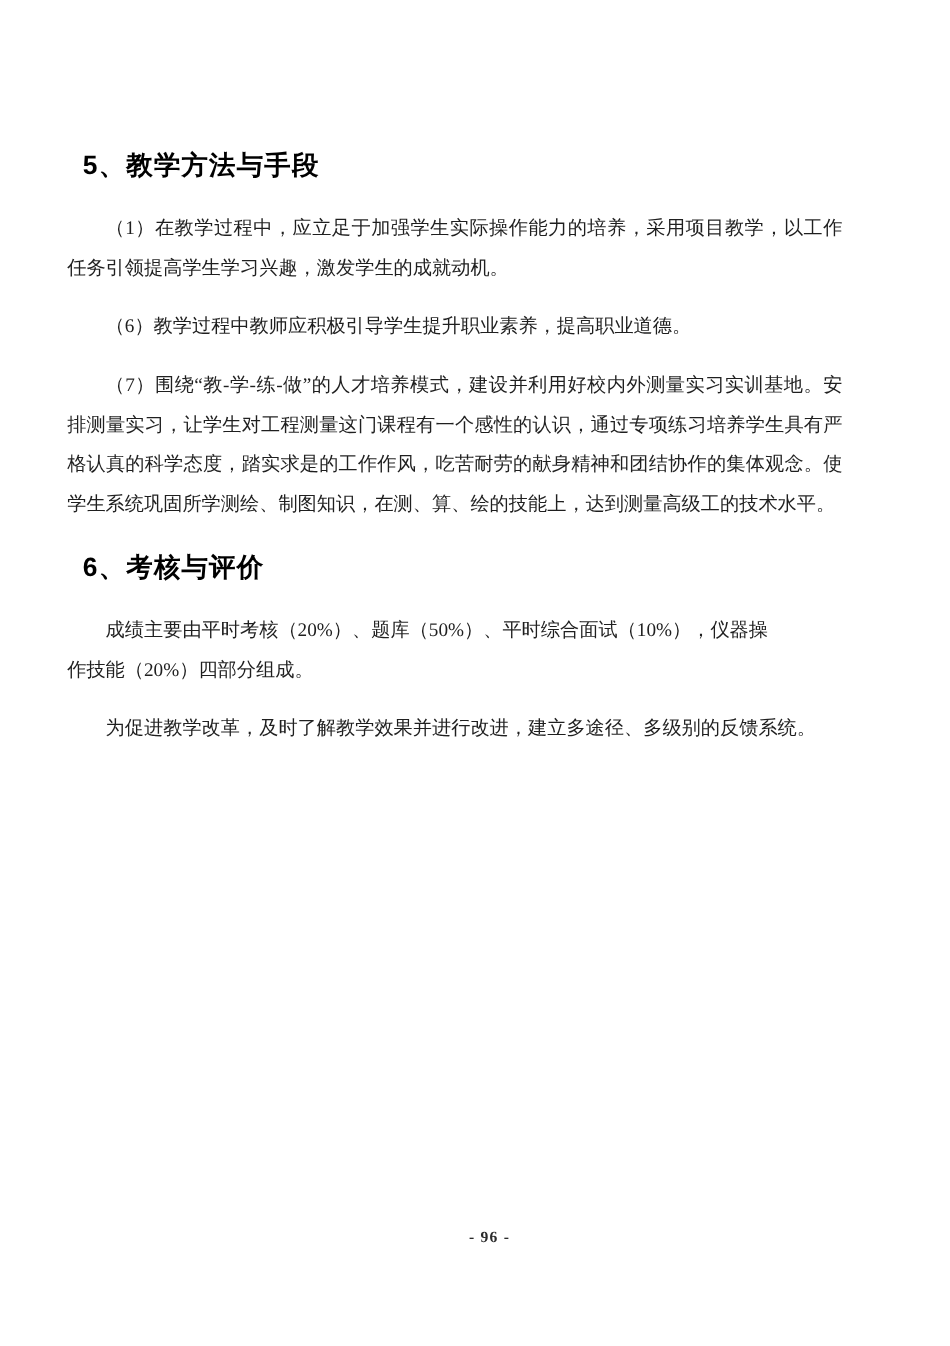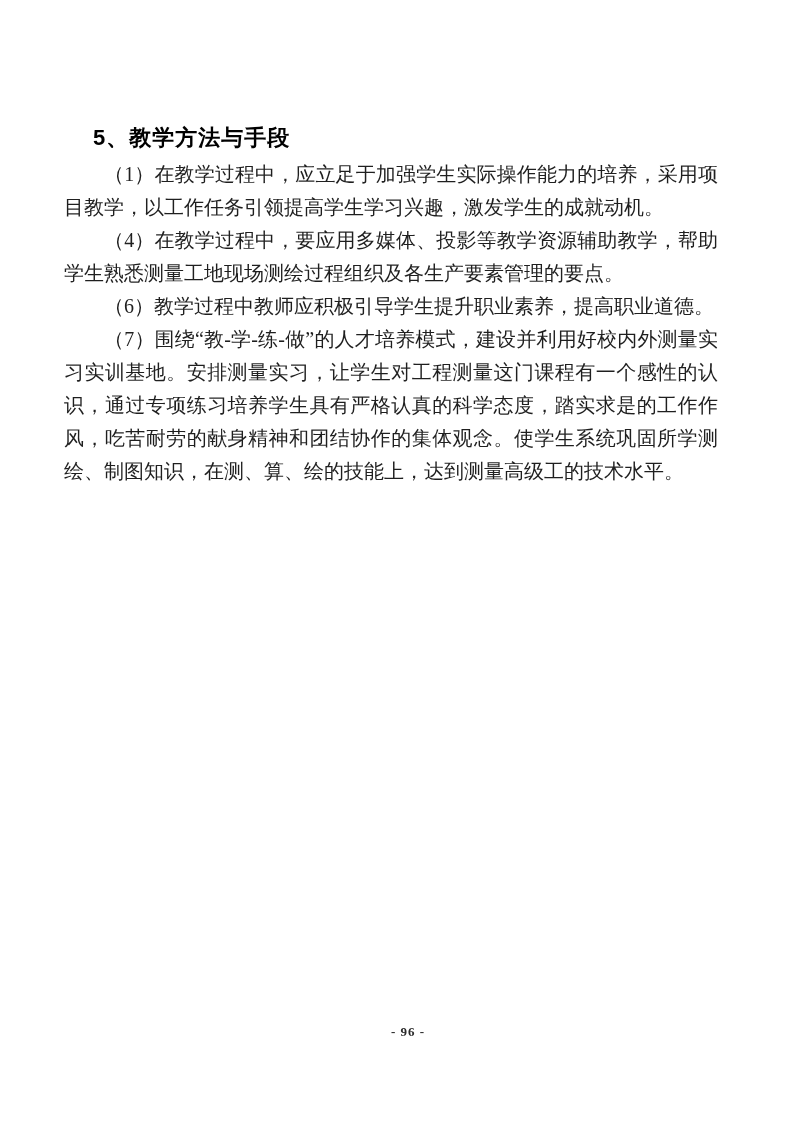--- a/index.html
+++ b/index.html
@@ -15,38 +15,38 @@
     overflow: hidden;
     font-family: "Liberation Serif", "DejaVu Serif", serif;
     color: #1f1f1f;
     box-sizing: border-box;
   }
   .content {
     position: absolute;
     top: 0;
     left: 0;
     right: 0;
-    padding: 118px 74px 0 64px;
+    padding: 118px 74px 0 40px;
     box-sizing: border-box;
   }
   .section-heading {
     font-family: "Liberation Sans", "DejaVu Sans", sans-serif;
     font-size: 22px;
     font-weight: 700;
     color: #000000;
     line-height: 40px;
     letter-spacing: 1px;
     margin: 0;
     padding-left: 29px;
   }
   .para {
-    font-size: 20px;
+    font-size: 16px;
     line-height: 33px;
     color: #1f1f1f;
-    margin: 0;
+    margin: 16px;
     text-align: justify;
     text-justify: inter-character;
     text-indent: 2em;
     white-space: pre-wrap;
   }
   .footer {
     position: absolute;
     top: 1022px;
     left: 12px;
     width: 100%;
@@ -62,24 +62,29 @@
 </style>
 </head>
 <body>
 
 <div class="page">
   <main class="content">
 
     <section>
       <h2 class="section-heading">5、教学方法与手段</h2>
       <p class="para">（1）在教学过程中，应立足于加强学生实际操作能力的培养，采用项目教学，以工作任务引领提高学生学习兴趣，激发学生的成就动机。</p>
-      <p class="para">（4）在教学过程中，要应用多媒体、投影等教学资源辅助教学，帮助学生熟悉测量工地现场测绘过程组织及各生产要素管理的要点。</p>
       <p class="para">（6）教学过程中教师应积极引导学生提升职业素养，提高职业道德。</p>
       <p class="para">（7）围绕“教-学-练-做”的人才培养模式，建设并利用好校内外测量实习实训基地。安排测量实习，让学生对工程测量这门课程有一个感性的认识，通过专项练习培养学生具有严格认真的科学态度，踏实求是的工作作风，吃苦耐劳的献身精神和团结协作的集体观念。使学生系统巩固所学测绘、制图知识，在测、算、绘的技能上，达到测量高级工的技术水平。</p>
     </section>
 
+    <section>
+      <h2 class="section-heading">6、考核与评价</h2>
+      <p class="para">成绩主要由平时考核（20%）、题库（50%）、平时综合面试（10%），仪器操
+作技能（20%）四部分组成。</p>
+      <p class="para">为促进教学改革，及时了解教学效果并进行改进，建立多途径、多级别的反馈系统。</p>
+    </section>
 
   </main>
 
   <footer class="footer">
     <span class="page-number">- 96 -</span>
   </footer>
 </div>
 
 </body></html>

